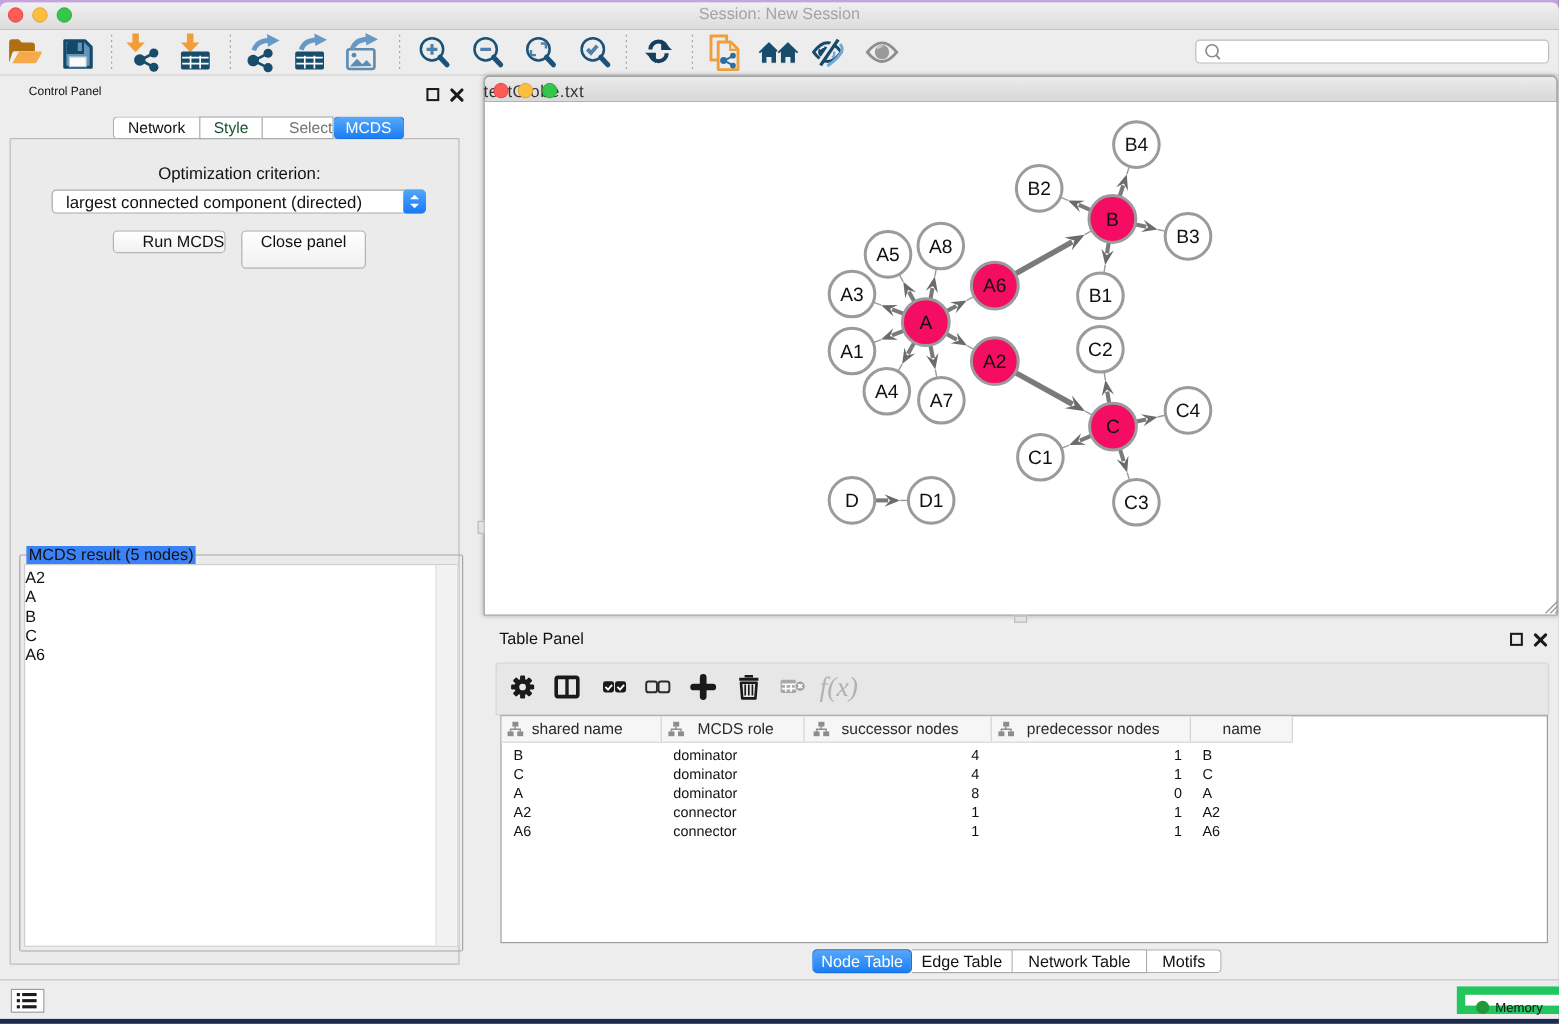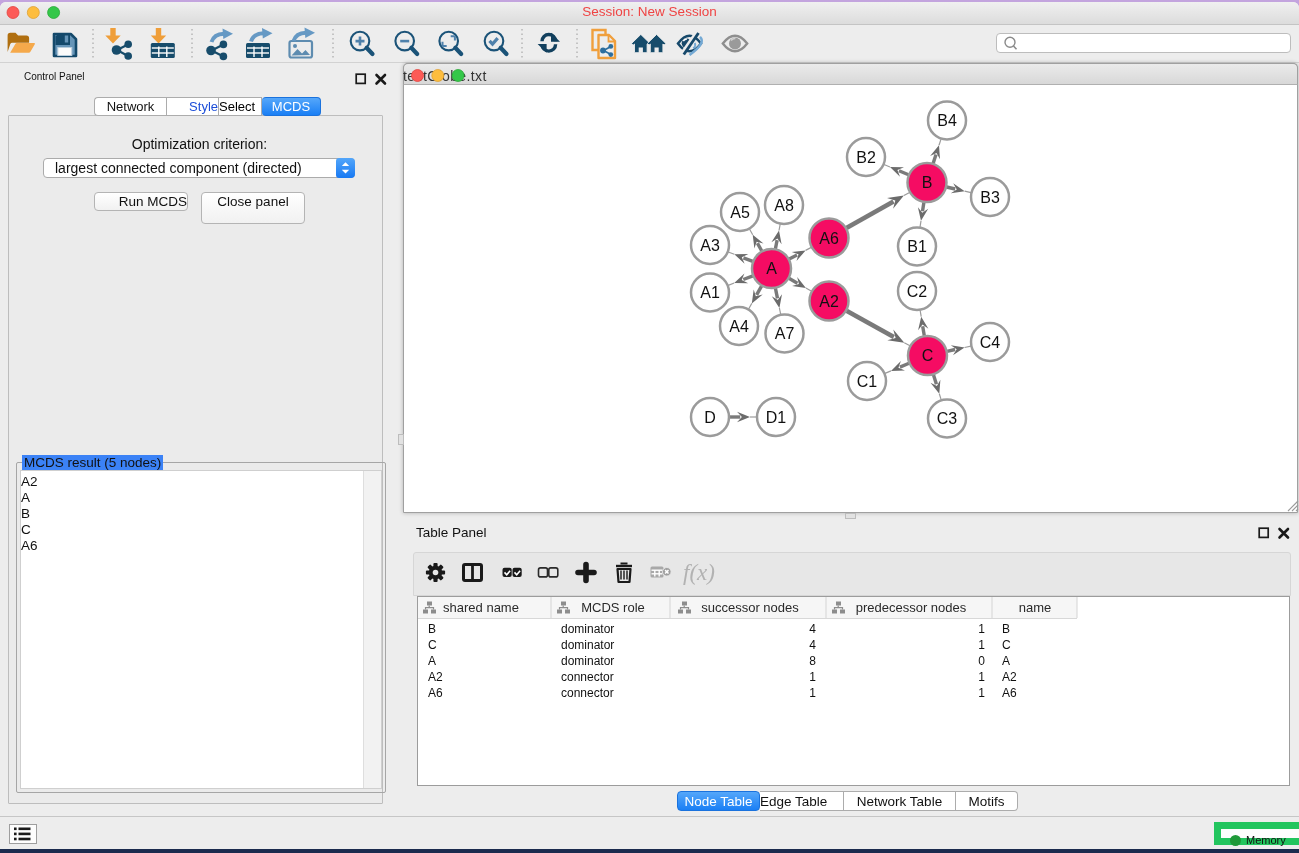--- a/index.html
+++ b/index.html
@@ -7,21 +7,21 @@
 .abs{position:absolute}
 </style></head>
 <body>
 <div class="abs" style="left:0;top:0;width:1299px;height:853px;background:#c3a4de"></div>
 <div class="abs" style="left:0;top:849px;width:1299px;height:4px;background:#1b2b4e"></div>
 
 <div class="abs" style="left:0;top:2px;width:1299px;height:847px;background:#ededed;border-radius:6px 6px 0 0"></div>
 
 <div class="abs" style="left:0;top:2px;width:1299px;height:23px;border-radius:6px 6px 0 0;
  background:linear-gradient(#f0f0f0,#dcdcdc);border-bottom:1px solid #c4c4c4"></div>
-<div class="abs" style="left:0;top:4px;width:1299px;text-align:center;font-size:13.5px;color:#ef4444">Session: New Session</div>
+<div class="abs" style="left:0;top:4px;width:1299px;text-align:center;font-size:13.5px;color:#a3a3a3">Session: New Session</div>
 <svg class="abs" width="70" height="24" viewBox="0 0 70 24" style="left:0;top:1px" xmlns="http://www.w3.org/2000/svg">
     <circle cx="13.0" cy="11.5" r="6.0" fill="#fc5b57" stroke="#e2433e" stroke-width="0.8"></circle>
     <circle cx="33.3" cy="11.5" r="6.0" fill="#fdbd3e" stroke="#e0a133" stroke-width="0.8"></circle>
     <circle cx="53.6" cy="11.5" r="6.0" fill="#34c749" stroke="#2aa837" stroke-width="0.8"></circle>
   </svg>
 
 <svg width="790" height="36" viewBox="0 0 790 36" style="position:absolute;left:0;top:26px" xmlns="http://www.w3.org/2000/svg">
     <line x1="93" y1="3" x2="93" y2="33" stroke="#9a9a9a" stroke-width="1" stroke-dasharray="1.5,3"></line>
     <line x1="192" y1="3" x2="192" y2="33" stroke="#9a9a9a" stroke-width="1" stroke-dasharray="1.5,3"></line>
     <line x1="333" y1="3" x2="333" y2="33" stroke="#9a9a9a" stroke-width="1" stroke-dasharray="1.5,3"></line>
@@ -119,22 +119,22 @@
 <div class="abs" style="left:24px;top:71px;font-size:10px;color:#111">Control Panel</div>
 <svg width="34" height="14" viewBox="0 0 34 14" style="position:absolute;left:355px;top:72px" xmlns="http://www.w3.org/2000/svg">
     <rect x="1.2" y="2.2" width="9" height="9.2" fill="none" stroke="#1a1a1a" stroke-width="1.7"></rect>
     <path d="M21.5 3 l8.5 8.5 M30 3 l-8.5 8.5" stroke="#1a1a1a" stroke-width="2.6" stroke-linecap="round"></path>
   </svg>
 
 <div class="abs" style="left:8px;top:115px;width:375px;height:689px;background:#ebebeb;border:1px solid #bdbdbd;border-radius:1px"></div>
 
 <div class="abs" style="left:94px;top:97px;height:19px;display:flex;font-size:13px">
  <div style="width:72px;background:#fff;border:1px solid #acacac;border-right:none;border-radius:4px 0 0 4px;text-align:center;line-height:18px;color:#111">Network</div>
- <div style="width:52px;background:#fff;border:1px solid #acacac;border-right:none;text-align:right;line-height:18px;color:#1d4ed8">Style</div>
- <div style="width:44px;background:#fff;border:1px solid #acacac;text-align:left;line-height:18px;color:#000000">Select</div>
+ <div style="width:52px;background:#fff;border:1px solid #acacac;border-right:none;text-align:center;line-height:18px;color:#14532d">Style</div>
+ <div style="width:60px;background:#fff;border:1px solid #acacac;text-align:right;line-height:18px;color:#737373">Select</div>
  <div style="width:59px;background:linear-gradient(#55a7fa,#1a7ff5);border:1px solid #1a72dd;border-left:none;border-radius:4px;text-align:center;line-height:18px;color:#fff">MCDS</div>
 </div>
 <div class="abs" style="left:0;top:136px;width:399px;text-align:center;font-size:14px;color:#111">Optimization criterion:</div>
 
 <div class="abs" style="left:43px;top:158px;width:312px;height:19.5px;background:#fff;border:1px solid #ababab;border-radius:4px"></div>
 <div class="abs" style="left:55px;top:160px;font-size:14px;color:#111">largest connected component (directed)</div>
 <div class="abs" style="left:336px;top:158px;width:19px;height:19.5px;background:linear-gradient(#53a6fa,#1779f3);border-radius:3px 4px 4px 3px"></div>
 <svg class="abs" width="19" height="20" viewBox="0 0 19 20" style="left:336px;top:158px" xmlns="http://www.w3.org/2000/svg">
 <path d="M5.8 8 L9.5 4.2 L13.2 8 z" fill="#fff"></path>
 <path d="M5.8 11.8 L9.5 15.6 L13.2 11.8 z" fill="#fff"></path>
@@ -370,21 +370,21 @@
 <text x="585" y="37">B</text>
       <text x="585" y="53">C</text>
       <text x="585" y="69">A</text>
       <text x="585" y="85">A2</text>
       <text x="585" y="101">A6</text>
 </g>
 </svg>
 
 <div class="abs" style="left:677px;top:791px;height:20px;display:flex;font-size:13.5px">
  <div style="width:83px;background:linear-gradient(#55a7fa,#1a7ff5);border:1px solid #1a72dd;border-radius:4px;text-align:center;line-height:19px;color:#fff">Node Table</div>
- <div style="width:84px;background:#fff;border:1px solid #acacac;border-left:none;text-align:left;line-height:19px;color:#111">Edge Table</div>
+ <div style="width:84px;background:#fff;border:1px solid #acacac;border-left:none;text-align:center;line-height:19px;color:#111">Edge Table</div>
  <div style="width:112px;background:#fff;border:1px solid #acacac;border-left:none;text-align:center;line-height:19px;color:#111">Network Table</div>
  <div style="width:62px;background:#fff;border:1px solid #acacac;border-left:none;border-radius:0 4px 4px 0;text-align:center;line-height:19px;color:#111">Motifs</div>
 </div>
 
 <div class="abs" style="left:0;top:816px;width:1299px;height:0;border-top:1px solid #c6c6c6"></div>
 <div class="abs" style="left:9px;top:824px;width:28px;height:20px;background:#fdfdfd;border:1px solid #9e9e9e"></div>
 <svg class="abs" width="20" height="16" viewBox="0 0 20 16" style="left:13px;top:826px" xmlns="http://www.w3.org/2000/svg">
 <g fill="#1a1a1a">
       <rect x="1" y="1.5" width="2.6" height="2.6"></rect>
       <rect x="1" y="6.6" width="2.6" height="2.6"></rect>

